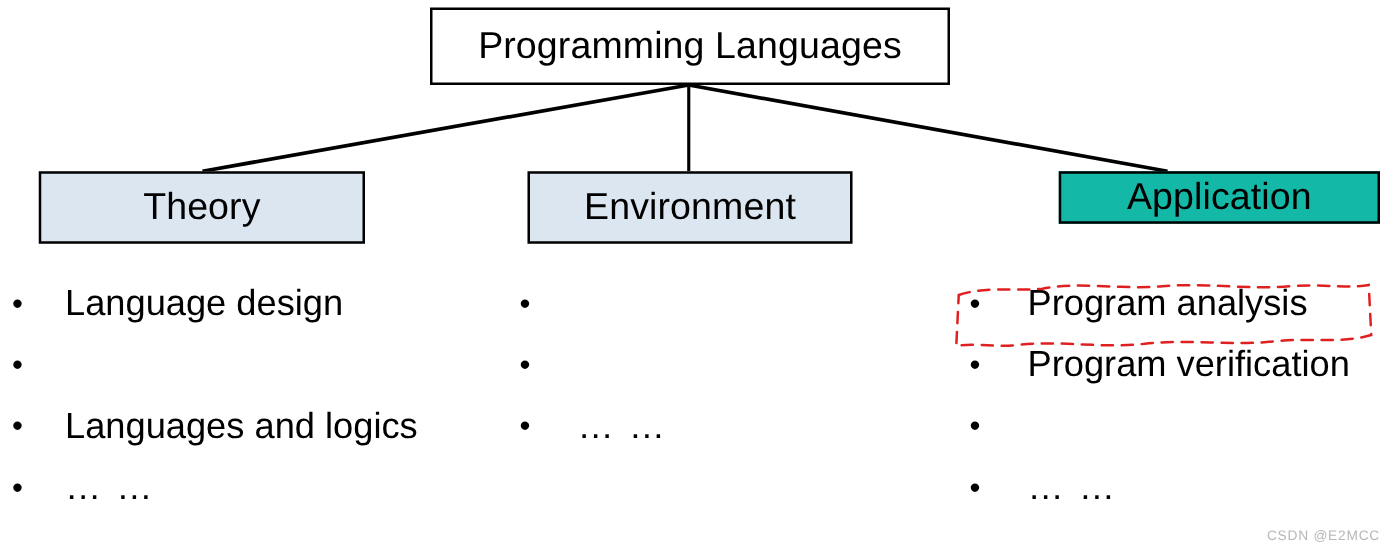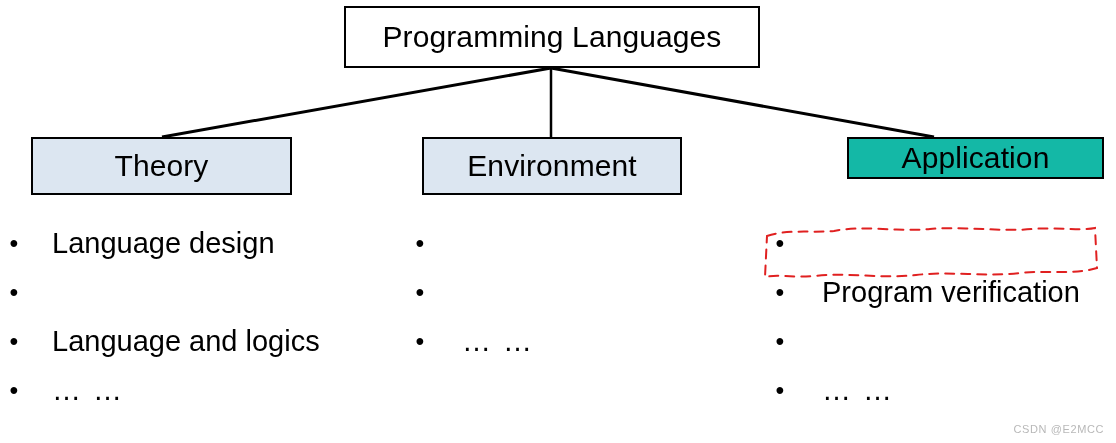--- a/index.html
+++ b/index.html
@@ -172,21 +172,21 @@
   <div class="column" id="col-theory">
     <div class="bullet-row">
       <span class="bullet-dot">•</span>
       <span class="bullet-text">Language design</span>
     </div>
     <div class="bullet-row">
       <span class="bullet-dot">•</span>
     </div>
     <div class="bullet-row">
       <span class="bullet-dot">•</span>
-      <span class="bullet-text">Language and logics</span>
+      <span class="bullet-text">Languages and logics</span>
     </div>
     <div class="bullet-row">
       <span class="bullet-dot">•</span>
       <span class="bullet-text ellipsis-text">… …</span>
     </div>
   </div>
 
   <div class="column" id="col-environment">
     <div class="bullet-row">
       <span class="bullet-dot">•</span>
@@ -196,20 +196,21 @@
     </div>
     <div class="bullet-row">
       <span class="bullet-dot">•</span>
       <span class="bullet-text ellipsis-text">… …</span>
     </div>
   </div>
 
   <div class="column" id="col-application">
     <div class="bullet-row">
       <span class="bullet-dot">•</span>
+      <span class="bullet-text">Program analysis</span>
     </div>
     <div class="bullet-row">
       <span class="bullet-dot">•</span>
       <span class="bullet-text">Program verification</span>
     </div>
     <div class="bullet-row">
       <span class="bullet-dot">•</span>
     </div>
     <div class="bullet-row">
       <span class="bullet-dot">•</span>

